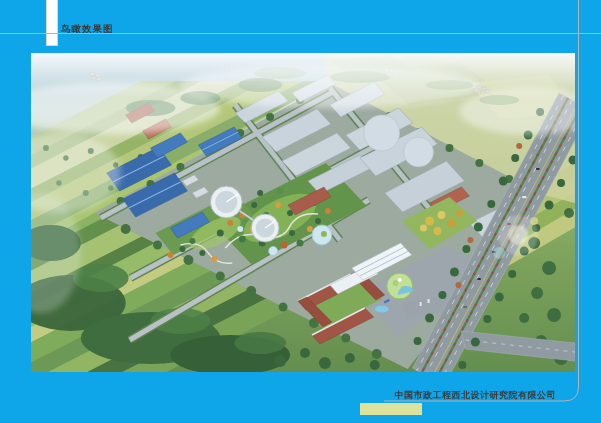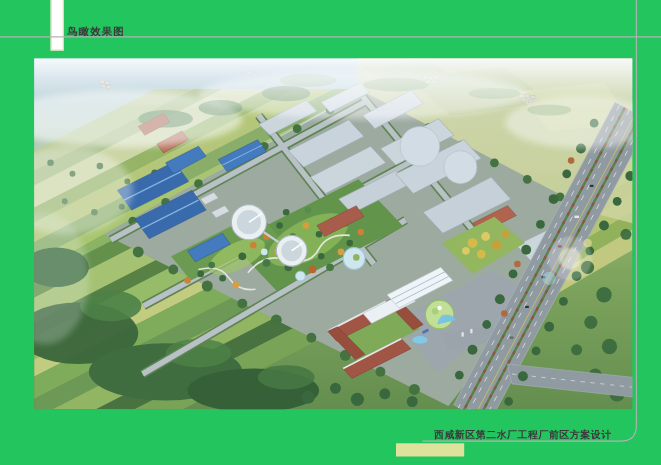--- a/index.html
+++ b/index.html
@@ -1,16 +1,16 @@
 <!DOCTYPE html>
 <html><head>
 <meta charset="utf-8">
 <style>
   html,body{margin:0;padding:0;background:#ffffff;}
-  .page{position:relative;width:601px;height:423px;background:#22c55e;overflow:hidden;
+  .page{position:relative;width:601px;height:423px;background:#0ea5e9;overflow:hidden;
         font-family:"Liberation Sans",sans-serif;}
   .chrome{position:absolute;left:0;top:0;width:601px;height:423px;pointer-events:none;}
   .accent-box{position:absolute;left:46px;top:-2px;width:10px;height:46px;
               border:1px solid #e0dca6;background:#ffffff;}
   .page-title{position:absolute;left:61px;top:23px;font-size:9.5px;color:#3a3a3a;
               letter-spacing:1px;font-weight:bold;}
   .figure{position:absolute;left:31px;top:53px;width:544px;height:319px;}
   .footer-line1{position:absolute;right:45px;top:389px;font-size:9px;color:#3a3a3a;
                 font-family:"Liberation Serif",serif;font-weight:bold;letter-spacing:.5px;}
   .footer-bar{position:absolute;left:360px;top:403px;width:62px;height:12px;background:#dde39c;}
@@ -427,16 +427,16 @@
     </g>
 
     <rect x="0" y="0" width="546" height="319" fill="#bcd8e4" opacity=".08"></rect>
   </svg>
 
   <svg class="chrome" viewBox="0 0 601 423">
     <line x1="0" y1="33.5" x2="601" y2="33.5" stroke="#b3b3b3" stroke-width="1"></line>
     <path d="M578.5,0 L578.5,387 Q578.5,401 564,401 L384,401" fill="none" stroke="#b3b3b3" stroke-width="1"></path>
   </svg>
 
-  <div class="footer-line1">西咸新区第二水厂工程厂前区方案设计</div>
+  <div class="footer-line1">中国市政工程西北设计研究院有限公司</div>
   <div class="footer-bar"></div>
 
 </div>
 
 </body></html>

